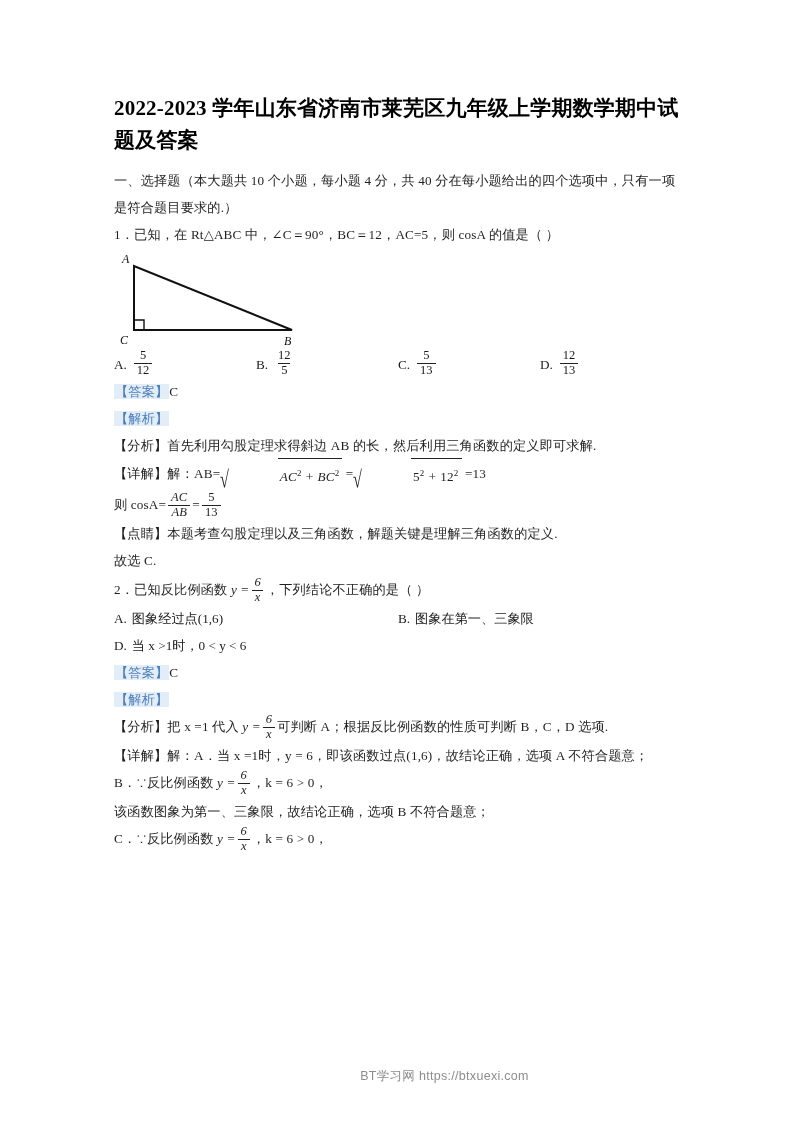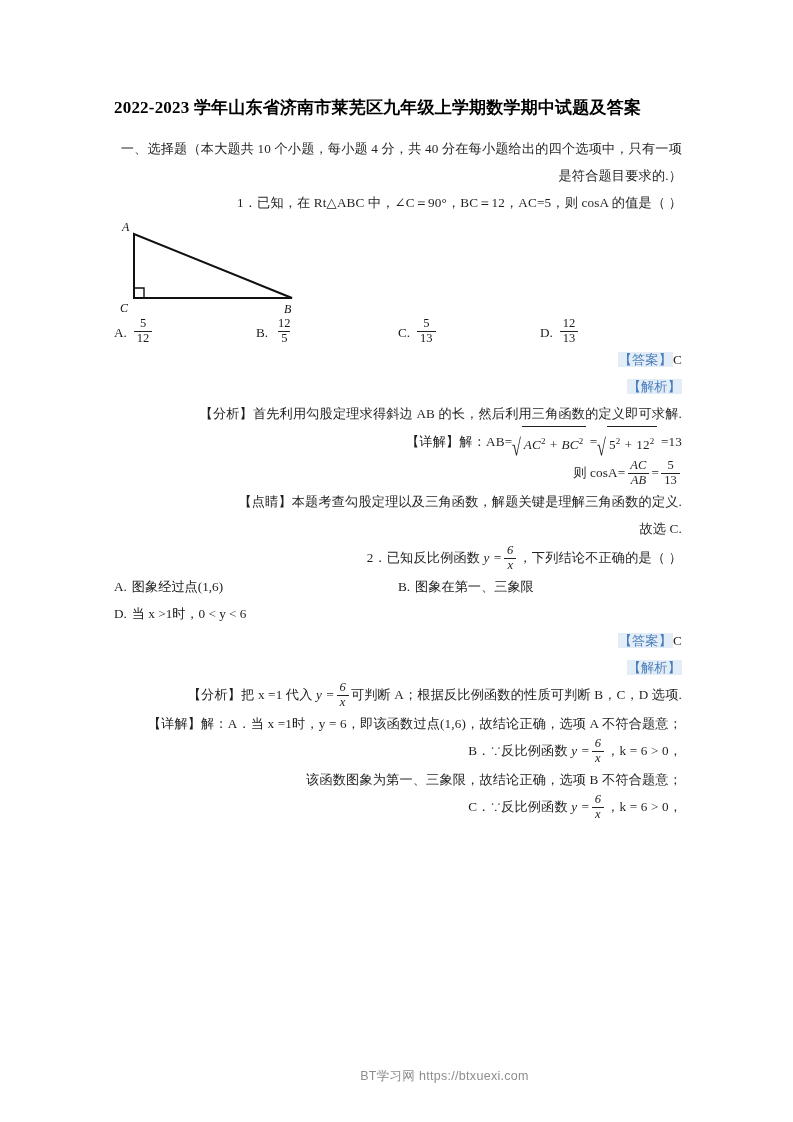--- a/index.html
+++ b/index.html
@@ -22,34 +22,33 @@
     height: 1122px;
     background: #fff;
   }
   .content {
     position: absolute;
     left: 114px;
     top: 92px;
     width: 568px;
   }
   .doc-title {
-    font-size: 17px;
+    font-size: 21px;
     font-weight: bold;
     line-height: 32px;
     letter-spacing: 0.2px;
     color: #000;
     margin: 0 0 6px 0;
   }
   .para {
     font-size: 13.2px;
     line-height: 27px;
     margin: 0;
     color: #1f1f1f;
     letter-spacing: 0.15px;
-    text-align: right;
   }
   .spacer-sm { height: 5px; }
   .spacer-xs { height: 2px; }
 
   .tag {
     color: #4a7ebb;
     background: #e3edf7;
     padding: 0 1px;
   }
 
@@ -100,20 +99,21 @@
     margin-right: -1px;
     align-self: flex-end;
     position: relative;
     top: 1px;
   }
   .sqrt .radicand {
     border-top: 1.2px solid #222;
     padding: 1px 3px 0 2px;
     font-style: italic;
     white-space: nowrap;
+    margin-left: 48px;
   }
   sup.exp { font-size: 0.68em; vertical-align: super; font-style: normal; }
 
   
   .figure {
     position: relative;
     height: 96px;
     margin: 4px 0 2px 0;
   }
   .figure svg { display: block; }

